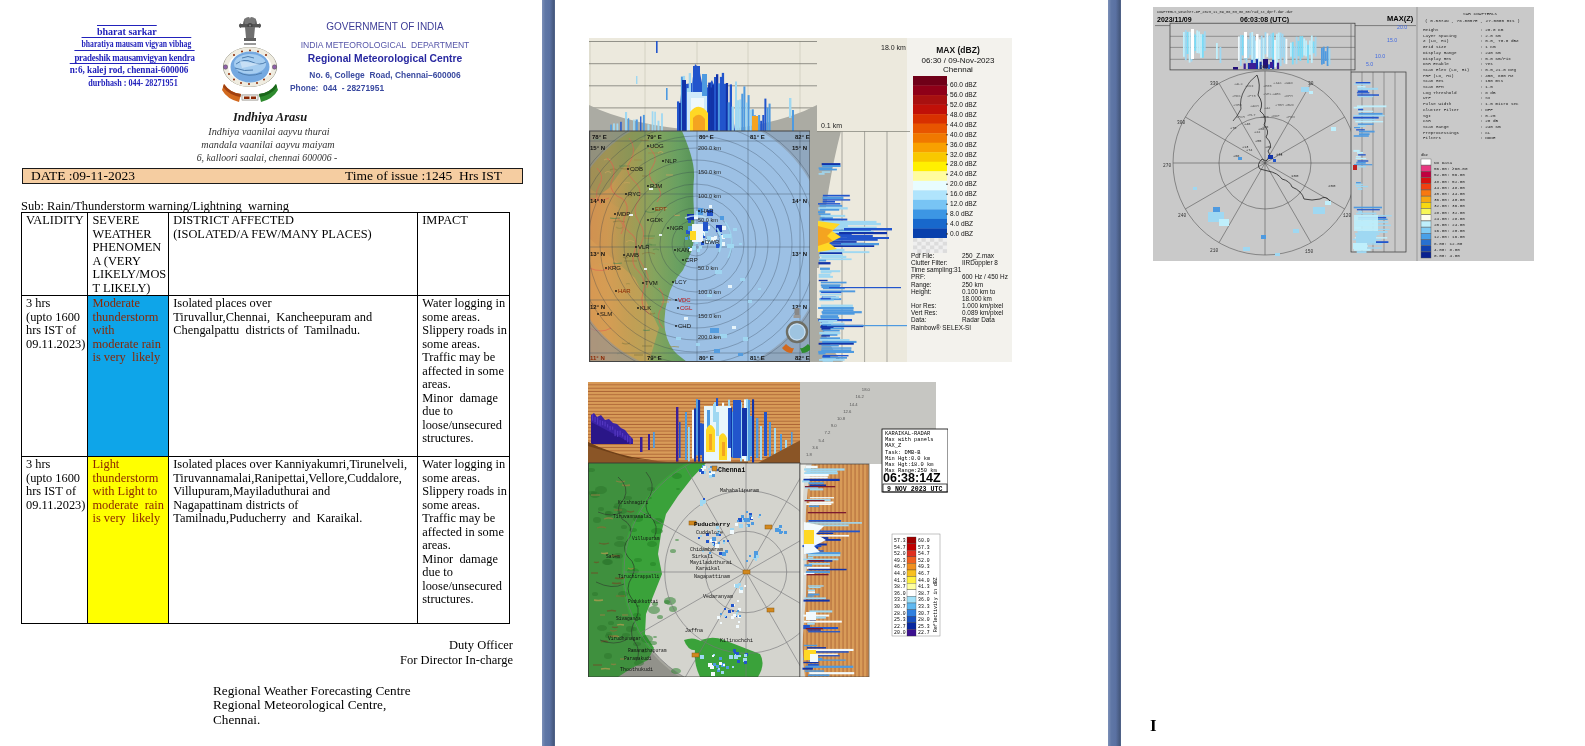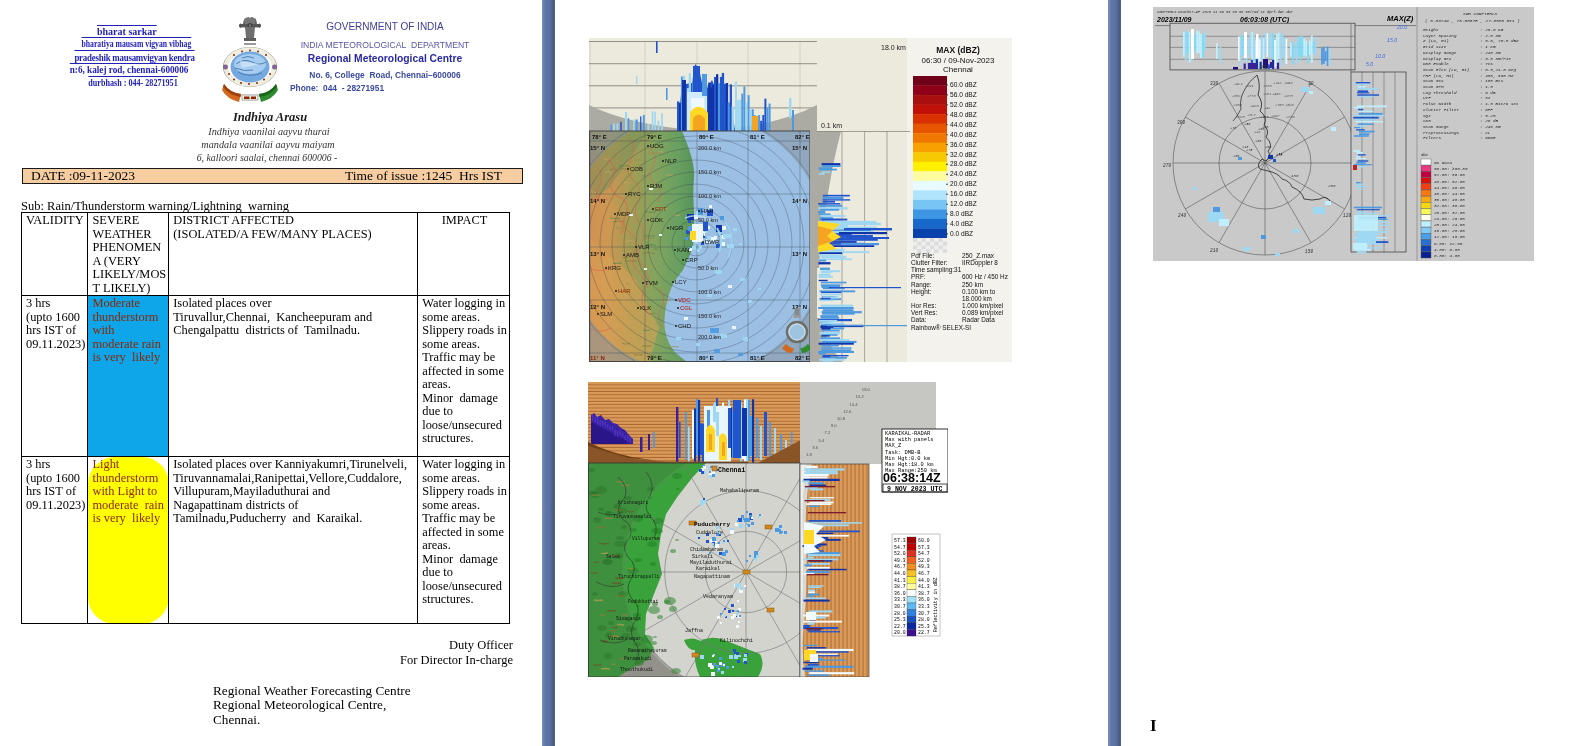--- a/index.html
+++ b/index.html
@@ -92,31 +92,31 @@
         <col style="width:58.5px">
         <col style="width:75.5px">
         <col style="width:249px">
         <col style="width:89px">
       </colgroup>
 <tbody>
         <tr style="height:79px;">
   <td>VALIDITY</td>
   <td>SEVERE<br>WEATHER<br>PHENOMEN<br>A (VERY<br>LIKELY/MOS<br>T LIKELY)</td>
   <td>DISTRICT AFFECTED<br>(ISOLATED/A FEW/MANY PLACES)</td>
-  <td style="text-align:center;">IMPACT</td>
+  <td style="text-align:left;">IMPACT</td>
 </tr>
 <tr style="height:161px;">
   <td>3 hrs<br>(upto 1600<br>hrs IST of<br>09.11.2023)</td>
   <td style="background:#0ea5e9;color:#8b2703;">Moderate<br>thunderstorm<br>with<br>moderate rain<br>is very&nbsp; likely</td>
   <td>Isolated places over<br>Tiruvallur,Chennai,&nbsp; Kancheepuram and<br>Chengalpattu&nbsp; districts of&nbsp; Tamilnadu.</td>
   <td>Water logging in<br>some areas.<br>Slippery roads in<br>some areas.<br>Traffic may be<br>affected in some<br>areas.<br>Minor&nbsp; damage<br>due to<br>loose/unsecured<br>structures.</td>
 </tr>
 <tr style="height:167px;">
   <td>3 hrs<br>(upto 1600<br>hrs IST of<br>09.11.2023)</td>
-  <td style="background:#ffff00;color:#8b2703;border-radius:27px;">Light<br>thunderstorm<br>with Light to<br>moderate&nbsp; rain<br>is very&nbsp; likely</td>
+  <td style="background:#ffff00;color:#8b2703;">Light<br>thunderstorm<br>with Light to<br>moderate&nbsp; rain<br>is very&nbsp; likely</td>
   <td>Isolated places over Kanniyakumri,Tirunelveli,<br>Tiruvannamalai,Ranipettai,Vellore,Cuddalore,<br>Villupuram,Mayiladuthurai and<br>Nagapattinam districts of<br>Tamilnadu,Puducherry&nbsp; and&nbsp; Karaikal.</td>
   <td>Water logging in<br>some areas.<br>Slippery roads in<br>some areas.<br>Traffic may be<br>affected in some<br>areas.<br>Minor&nbsp; damage<br>due to<br>loose/unsecured<br>structures.</td>
 </tr>
 </tbody>
     </table>
 </div>
 
 <div class="abs" style="left:213px;top:638px;width:300px;text-align:right;font-size:12.5px;line-height:14.5px;">Duty Officer<br>For Director In-charge</div>
 <div class="abs" style="left:213px;top:684px;width:300px;text-align:left;font-size:13.2px;line-height:14.4px;">Regional Weather Forecasting Centre<br>Regional Meteorological Centre,<br>Chennai.</div>
 
@@ -1257,21 +1257,21 @@
         <rect x="319" y="240.8" width="9" height="6.6" fill="#0828a0" stroke="#333" stroke-width="0.3"></rect>
         <text x="330" y="245.8">25.3</text>
         <text x="306" y="252.4">20.0</text>
         <rect x="319" y="247.4" width="9" height="6.6" fill="#3c1090" stroke="#333" stroke-width="0.3"></rect>
         <text x="330" y="252.4">22.7</text>
         <text x="349" y="250" transform="rotate(-90 349,250)" font-size="4.8">Reflectivity in dBZ</text>
       </g>
     </svg>
   </div>
 
-<div id="img3" class="abs" style="left:1153px;top:7px;width:344px;height:254px;font-style:italic;">
+<div id="img3" class="abs" style="left:1153px;top:7px;width:344px;height:254px;">
     <svg width="381" height="254" viewBox="0 0 381 254" style="position:absolute;left:0;top:0;">
       <rect x="0" y="0" width="381" height="254" fill="#C9C9C9"></rect>
       <text x="4" y="6" font-family="Liberation Mono" font-size="3.6" fill="#222">COWPTERLS_weather-DF_2023_11_09_06_03_08_03/rad_st_dprf.dwr.dwr</text>
       <text x="4" y="15" font-family="Liberation Sans" font-size="7" font-weight="bold" fill="#000">2023/11/09</text>
       <text x="87" y="15" font-family="Liberation Sans" font-size="7" font-weight="bold" fill="#000">06:03:08 (UTC)</text>
       <text x="234" y="14" font-family="Liberation Sans" font-size="7.5" font-weight="bold" fill="#000">MAX(Z)</text>
       <line x1="2" y1="18.6" x2="263" y2="18.6" stroke="#444" stroke-width="0.6"></line>
       <line x1="264" y1="0" x2="264" y2="254" stroke="#777" stroke-width="0.6"></line>
       <rect x="17" y="16.2" width="185" height="46.7" fill="#C9C9C9" stroke="#333" stroke-width="0.7"></rect>
       <line x1="17" y1="29.3" x2="202" y2="29.3" stroke="#555" stroke-width="0.5"></line>

